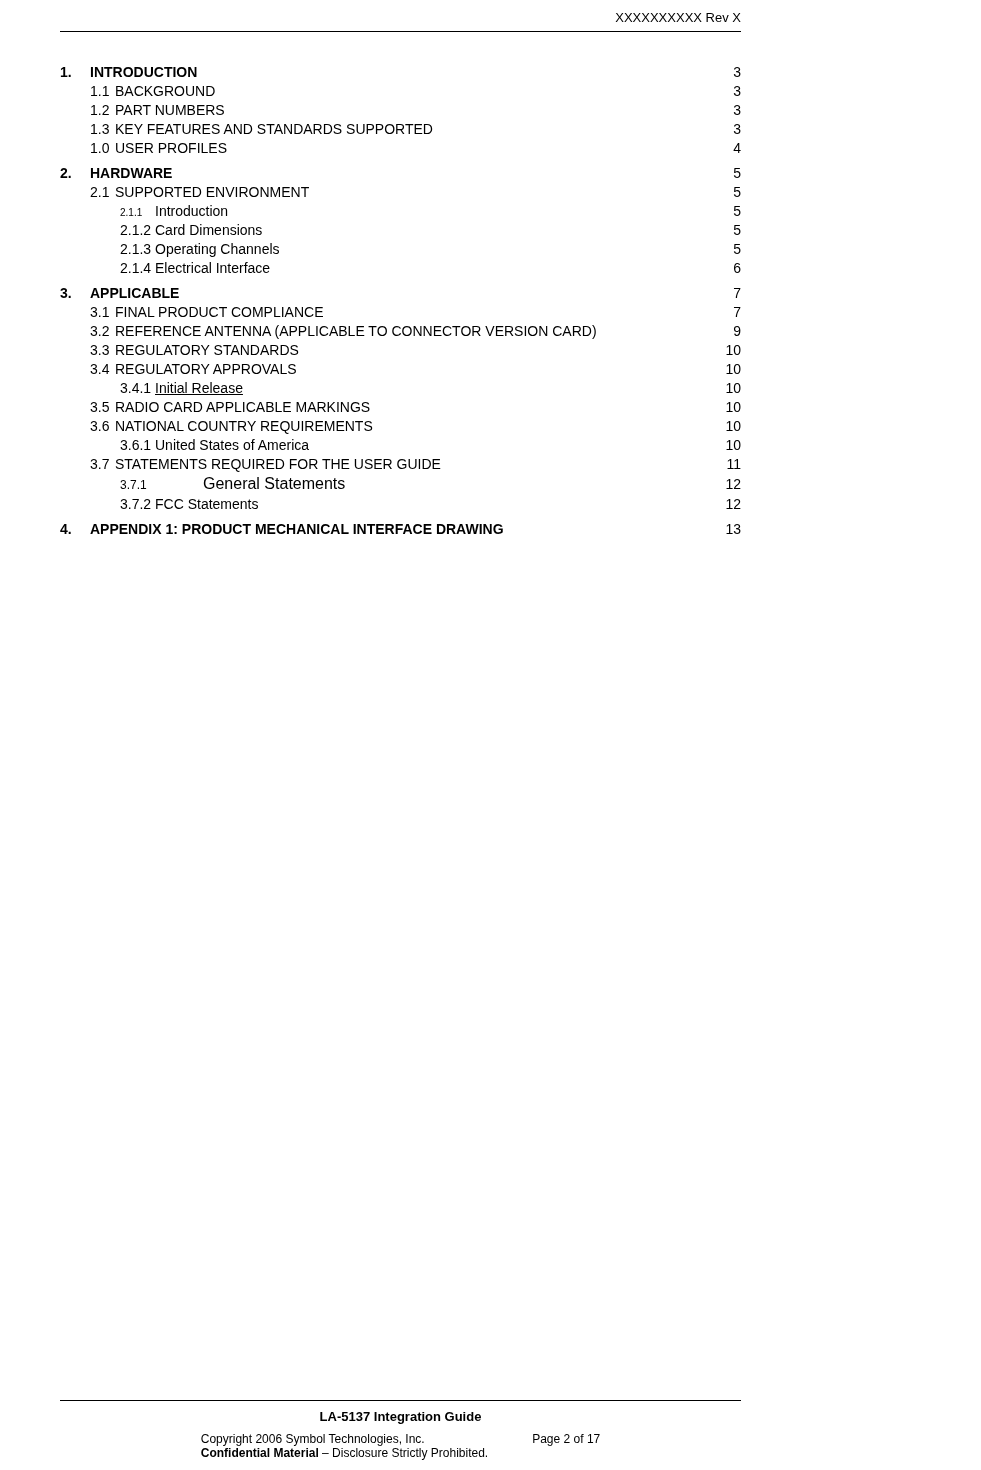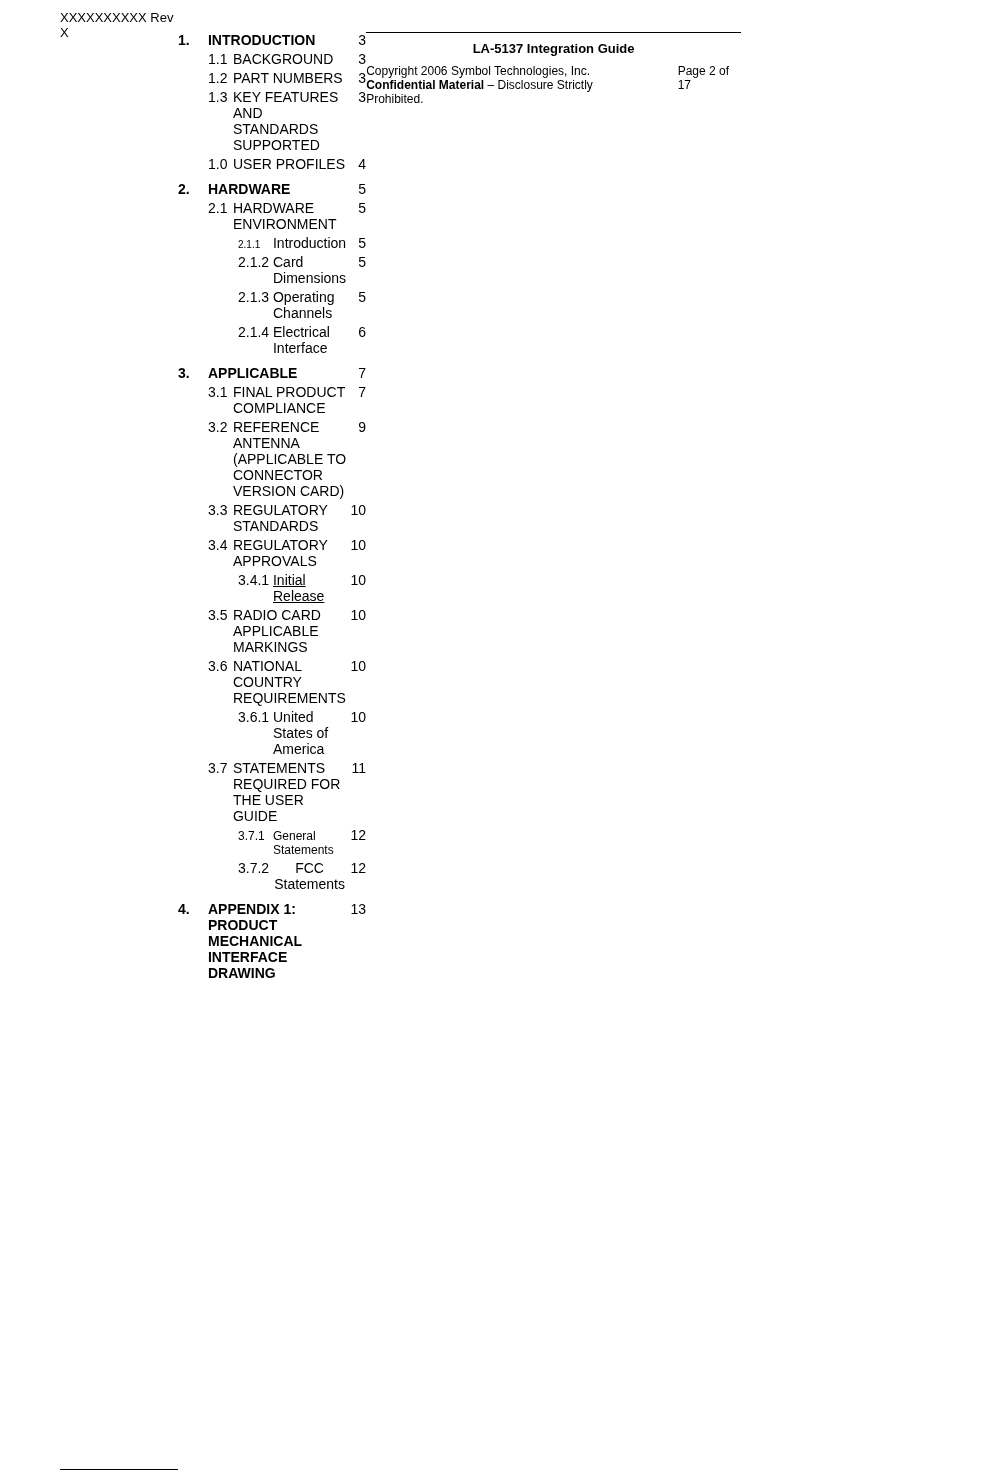--- a/index.html
+++ b/index.html
@@ -16,20 +16,21 @@
       min-height: 1470px;
       position: relative;
     }
 
     .page {
       width: 801px;
       min-height: 1470px;
       padding: 0 60px;
       position: relative;
       display: flex;
+      flex-direction: column;
     }
 
     .header-line {
       display: flex;
       justify-content: flex-end;
       padding: 10px 0 6px 0;
       border-bottom: 1px solid #000;
       margin-bottom: 0;
     }
 
@@ -97,21 +98,21 @@
 
     .footer-center {
       text-align: center;
       font-size: 13px;
       font-weight: bold;
       margin-bottom: 8px;
     }
 
     .footer-bottom {
       display: flex;
-      justify-content: flex-end;
+      justify-content: center;
       align-items: flex-start;
       gap: 44px;
     }
 
     .footer-left {
       font-size: 12px;
     }
 
     .footer-right {
       font-size: 12px;
@@ -168,21 +169,21 @@
 
       <div class="row-wrapper" style="margin-top:6px;">
         <span class="level1-num">2.</span>
         <span class="level1-label">HARDWARE</span>
         <span class="row-fill"></span>
         <span class="row-pagenum">5</span>
       </div>
 
       <div class="row-wrapper">
         <span class="level2-num">2.1</span>
-        <span class="level2-label">HARDWARE ENVIRONMENT</span>
+        <span class="level2-label">SUPPORTED ENVIRONMENT</span>
         <span class="row-fill"></span>
         <span class="row-pagenum">5</span>
       </div>
 
       <div class="row-wrapper">
         <span style="min-width:95px;padding-left:60px;font-size:10px;">2.1.1</span>
         <span style="font-size:14px;">Introduction</span>
         <span class="row-fill"></span>
         <span class="row-pagenum">5</span>
       </div>
@@ -273,21 +274,21 @@
 
       <div class="row-wrapper">
         <span class="level2-num">3.7</span>
         <span class="level2-label">STATEMENTS REQUIRED FOR THE USER GUIDE</span>
         <span class="row-fill"></span>
         <span class="row-pagenum">11</span>
       </div>
 
       <div class="row-wrapper">
         <span style="min-width:95px;padding-left:60px;font-size:12px;">3.7.1</span>
-        <span style="font-size:12px;">General Statements</span>
+        <span style="font-size:16px;margin-left:48px;">General Statements</span>
         <span class="row-fill"></span>
         <span class="row-pagenum">12</span>
       </div>
 
       <div class="row-wrapper">
         <span style="min-width:95px;padding-left:60px;font-size:14px;">3.7.2</span>
         <span style="font-size:14px;text-align:center;">FCC Statements</span>
         <span class="row-fill"></span>
         <span class="row-pagenum">12</span>
       </div>
@@ -295,21 +296,21 @@
       <div class="row-wrapper" style="margin-top:6px;">
         <span class="level1-num">4.</span>
         <span class="level1-label">APPENDIX 1: PRODUCT MECHANICAL INTERFACE DRAWING</span>
         <span class="row-fill"></span>
         <span class="row-pagenum">13</span>
       </div>
 
     </div>
   </div>
 
-  <div class="footer-area" style="margin-top: 32px; padding-bottom: 18px;">
+  <div class="footer-area" style="margin-top: 32px; padding-bottom: 10px;">
     <div class="footer-center">LA-5137 Integration Guide</div>
     <div class="footer-bottom">
       <div class="footer-left">
         <div>Copyright 2006 Symbol Technologies, Inc.</div>
         <div>
           <strong>Confidential Material</strong><span> – Disclosure Strictly Prohibited.</span>
         </div>
       </div>
       <div class="footer-right">Page 2 of 17</div>
     </div>

